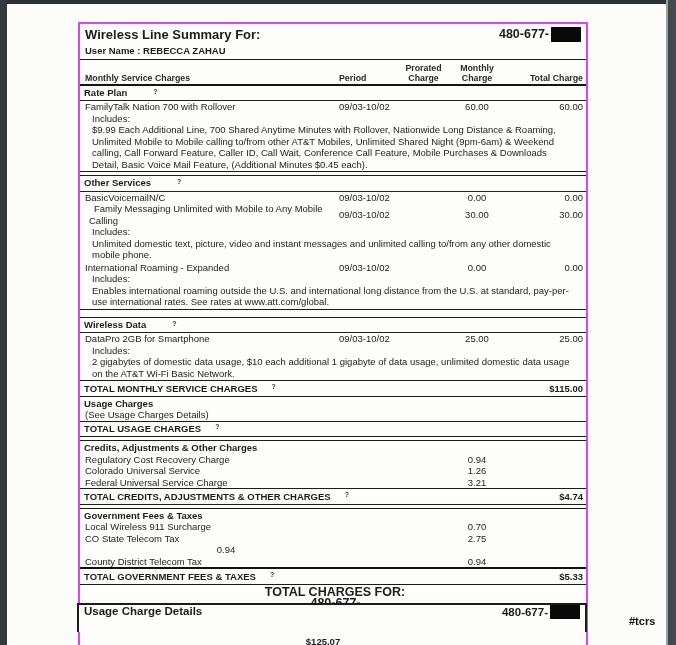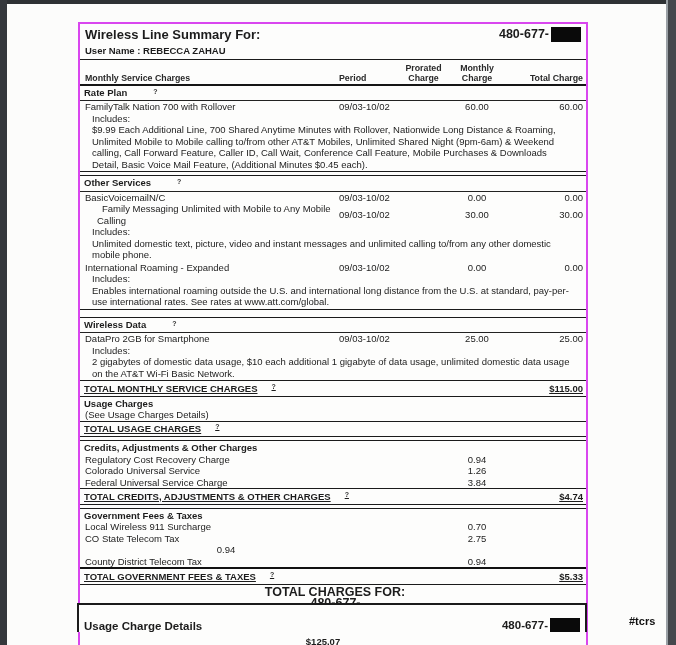--- a/index.html
+++ b/index.html
@@ -37,21 +37,21 @@
   .ct{width:78px;text-align:right;padding-right:3px;box-sizing:border-box;}
 
   .colhead{
     display:flex;align-items:flex-end;border-top:1px solid #1b1b1b;
     border-bottom:2.5px solid #151515;padding-top:3px;
     font-weight:bold;font-size:8.8px;line-height:10.5px;color:#2a2a2a;
   }
   .sec-head{font-weight:bold;padding:1px 0 1px 4px;}
   .b-bot-thin{border-bottom:1px solid #222;}
   .b-top{border-top:1.5px solid #1b1b1b;}
-  .b-bot{border-bottom:1.5px solid #1b1b1b;text-decoration:underline;}
+  .b-bot{border-bottom:1.5px solid #1b1b1b;}
   .b-top2{border-top:2px solid #111;}
   .inc-label{padding-left:12px;}
   .inc-text{padding:0 10px 1px 12px;}
   .l2-outdent{padding-left:1px;}
   .gap3{height:3px;}
   .gap7{height:7px;}
 
   .fq{font-size:7px;color:#333;margin-left:14px;position:relative;top:-2px;font-weight:bold;}
   .trow{display:flex;align-items:center;font-weight:bold;padding:1.5px 0;}
   .tlabel{padding-left:4px;white-space:nowrap;}
@@ -61,21 +61,21 @@
 
   .grand{display:flex;align-items:center;font-weight:bold;padding:2px 0;flex-direction:column;}
   .glabel{font-size:12.5px;padding-left:4px;white-space:nowrap;}
   .gphone{font-size:12.5px;margin-left:5px;white-space:nowrap;}
   .gval{flex:1;text-align:right;padding-right:20px;font-size:9.5px;}
 
   
   .usage-box{
     position:absolute;left:77px;top:603px;width:510px;height:29px;
     border:2px solid #1b1b1b;border-bottom:none;background:#fdfdfc;
-    display:flex;justify-content:space-between;align-items:flex-end;
+    display:flex;justify-content:space-between;align-items:flex-start;
     padding:0 5px;box-sizing:border-box;
   }
   .ub-title{font-weight:bold;font-size:11.5px;}
   .ub-phone{font-weight:bold;font-size:11.5px;display:flex;align-items:center;}
 
   .tcrs{position:absolute;left:629px;top:615px;font-weight:bold;font-size:11px;color:#111;}
 </style>
 </head>
 <body>
 
@@ -134,21 +134,21 @@
         <span>Other Services</span><span class="fq" style="margin-left:26px;">?</span>
       </div>
       <div class="r">
         <span class="cd">BasicVoicemailN/C</span>
         <span class="cp">09/03-10/02</span>
         <span class="cpr"></span>
         <span class="cm">0.00</span>
         <span class="ct">0.00</span>
       </div>
       <div class="r vc">
-        <span class="cd" style="padding-left:16px;">
+        <span class="cd" style="padding-left:8px;">
           <div style="padding-left:6px;white-space:nowrap;">Family Messaging Unlimited with Mobile to Any Mobile</div>
           <div class="l2-outdent">Calling</div>
         </span>
         <span class="cp">09/03-10/02</span>
         <span class="cpr"></span>
         <span class="cm">30.00</span>
         <span class="ct">30.00</span>
       </div>
       <div class="inc-label">Includes:</div>
       <div class="inc-text">Unlimited domestic text, picture, video and instant messages and unlimited calling to/from any other domestic mobile phone.</div>
@@ -212,21 +212,21 @@
         <span class="cd">Colorado Universal Service</span>
         <span class="cp"></span>
           <span class="cpr"></span>
         <span class="cm">1.26</span>
         <span class="ct"></span>
       </div>
       <div class="r">
         <span class="cd">Federal Universal Service Charge</span>
         <span class="cp"></span>
           <span class="cpr"></span>
-        <span class="cm">3.84</span>
+        <span class="cm">3.21</span>
         <span class="ct"></span>
       </div>
     </div>
 
     <div class="trow b-top b-bot">
       <span class="tlabel">TOTAL CREDITS, ADJUSTMENTS &amp; OTHER CHARGES</span>
       <span class="fq">?</span>
       <span class="tval">$4.74</span>
     </div>
 

